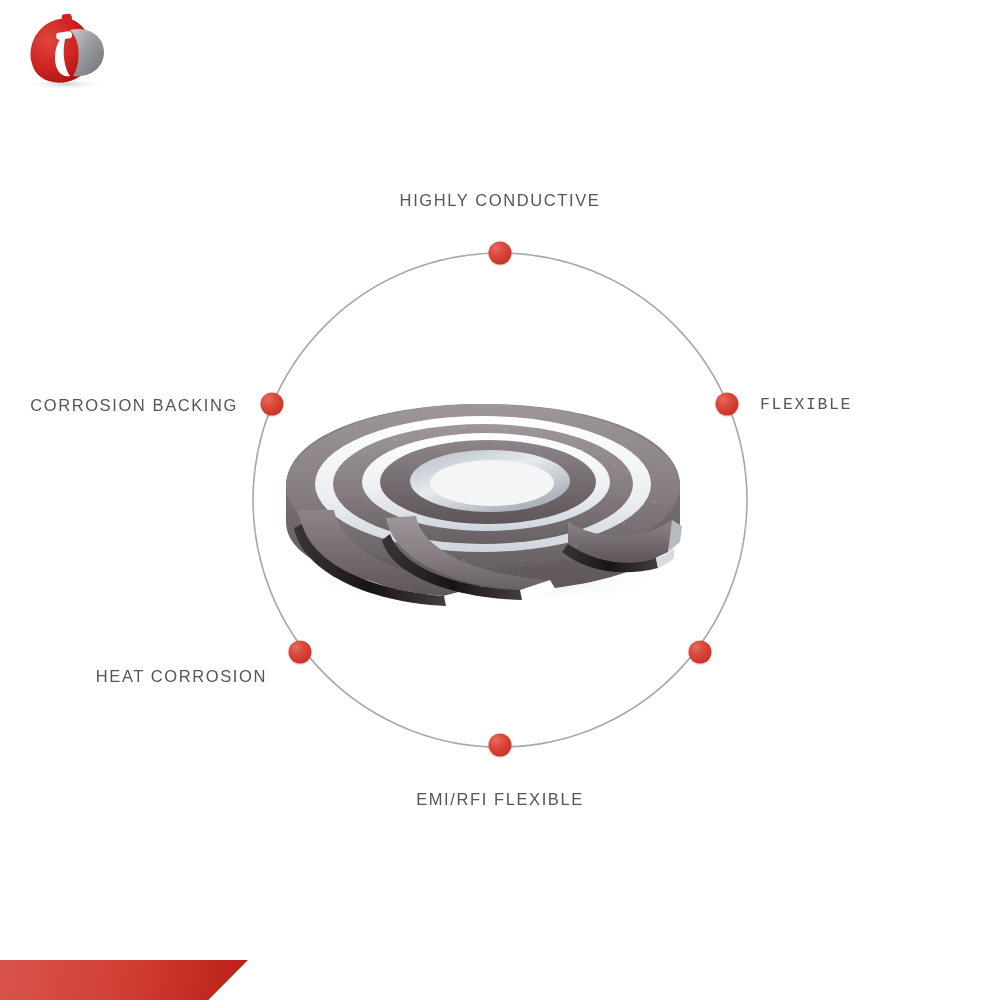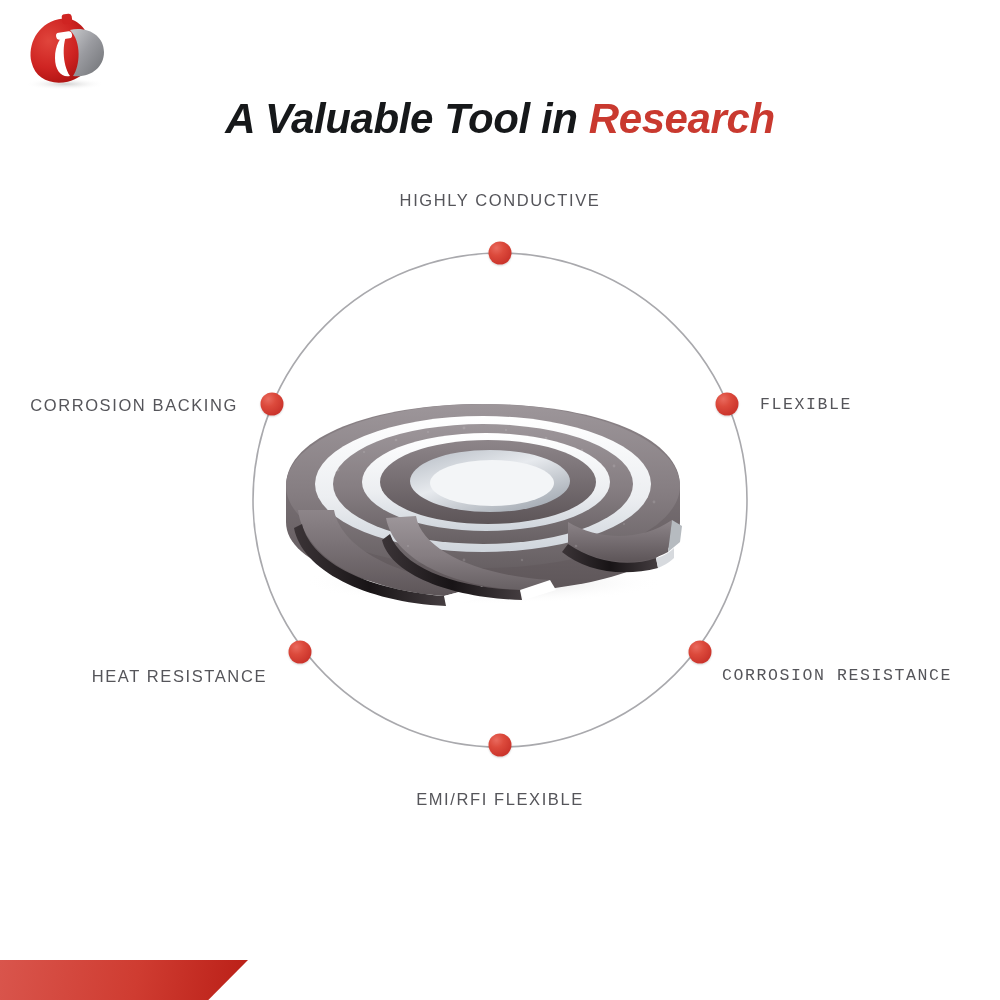--- a/index.html
+++ b/index.html
@@ -129,23 +129,20 @@
       </defs>
       <ellipse cx="47" cy="76" rx="40" ry="6" fill="url(#gShadow)"></ellipse>
       <path d="M48 11 C26 11 12 29 12 47 C12 64 26 74 43 74 C62 74 74 60 74 43 C74 24 64 11 48 11 Z" fill="url(#gRed)" transform="rotate(-13 45 44)"></path>
       <path d="M52 22 C70 18 86 28 86 44 C86 60 72 70 55 68 C62 58 64 34 52 22 Z" fill="url(#gGray)"></path>
       <path d="M50 24 C44 34 44 56 52 68 C44 70 37 63 37 50 C37 38 42 28 50 24 Z" fill="#ffffff"></path>
       <rect x="38" y="24" width="16" height="7" rx="3" fill="#ffffff" transform="rotate(-8 46 27)"></rect>
       <rect x="44" y="6" width="10" height="10" rx="3" fill="#cf2422" transform="rotate(-8 49 11)"></rect>
     </svg>
   </div>
 
-  <div id="headline">
-    <span class="t-dark">A Valuable Tool in </span><span class="t-accent">Research</span>
-  </div>
 
   <div id="diagram">
 
     <svg class="ring-svg" width="1000" height="1000">
       <circle cx="500" cy="500" r="247" fill="none" stroke="#a9a9ad" stroke-width="1.6"></circle>
     </svg>
 
     <div id="product-image">
       <svg width="430" height="215" viewBox="0 0 430 215">
         <defs>
@@ -233,21 +230,20 @@
 
     <div class="node-dot" style="left:500px; top:253px;"></div>
     <div class="node-dot" style="left:727px; top:404px;"></div>
     <div class="node-dot" style="left:700px; top:652px;"></div>
     <div class="node-dot" style="left:500px; top:745px;"></div>
     <div class="node-dot" style="left:300px; top:652px;"></div>
     <div class="node-dot" style="left:272px; top:404px;"></div>
 
     <div class="node-label lbl-center" style="left:500px; top:200px;">HIGHLY CONDUCTIVE</div>
     <div class="node-label lbl-right" style="left:760px; top:405px;">FLEXIBLE</div>
-    <div class="node-label lbl-right" style="left:722px; top:676px;">CORROSION RESISTANCE</div>
     <div class="node-label lbl-center" style="left:500px; top:799px;">EMI/RFI FLEXIBLE</div>
-    <div class="node-label lbl-left" style="left:267px; top:676px;">HEAT RESISTANCE</div>
+    <div class="node-label lbl-left" style="left:267px; top:676px;">HEAT CORROSION</div>
     <div class="node-label lbl-left" style="left:238px; top:405px;">CORROSION BACKING</div>
   </div>
 
   <div id="bottom-banner"></div>
 
 </div>
 
 </body></html>

